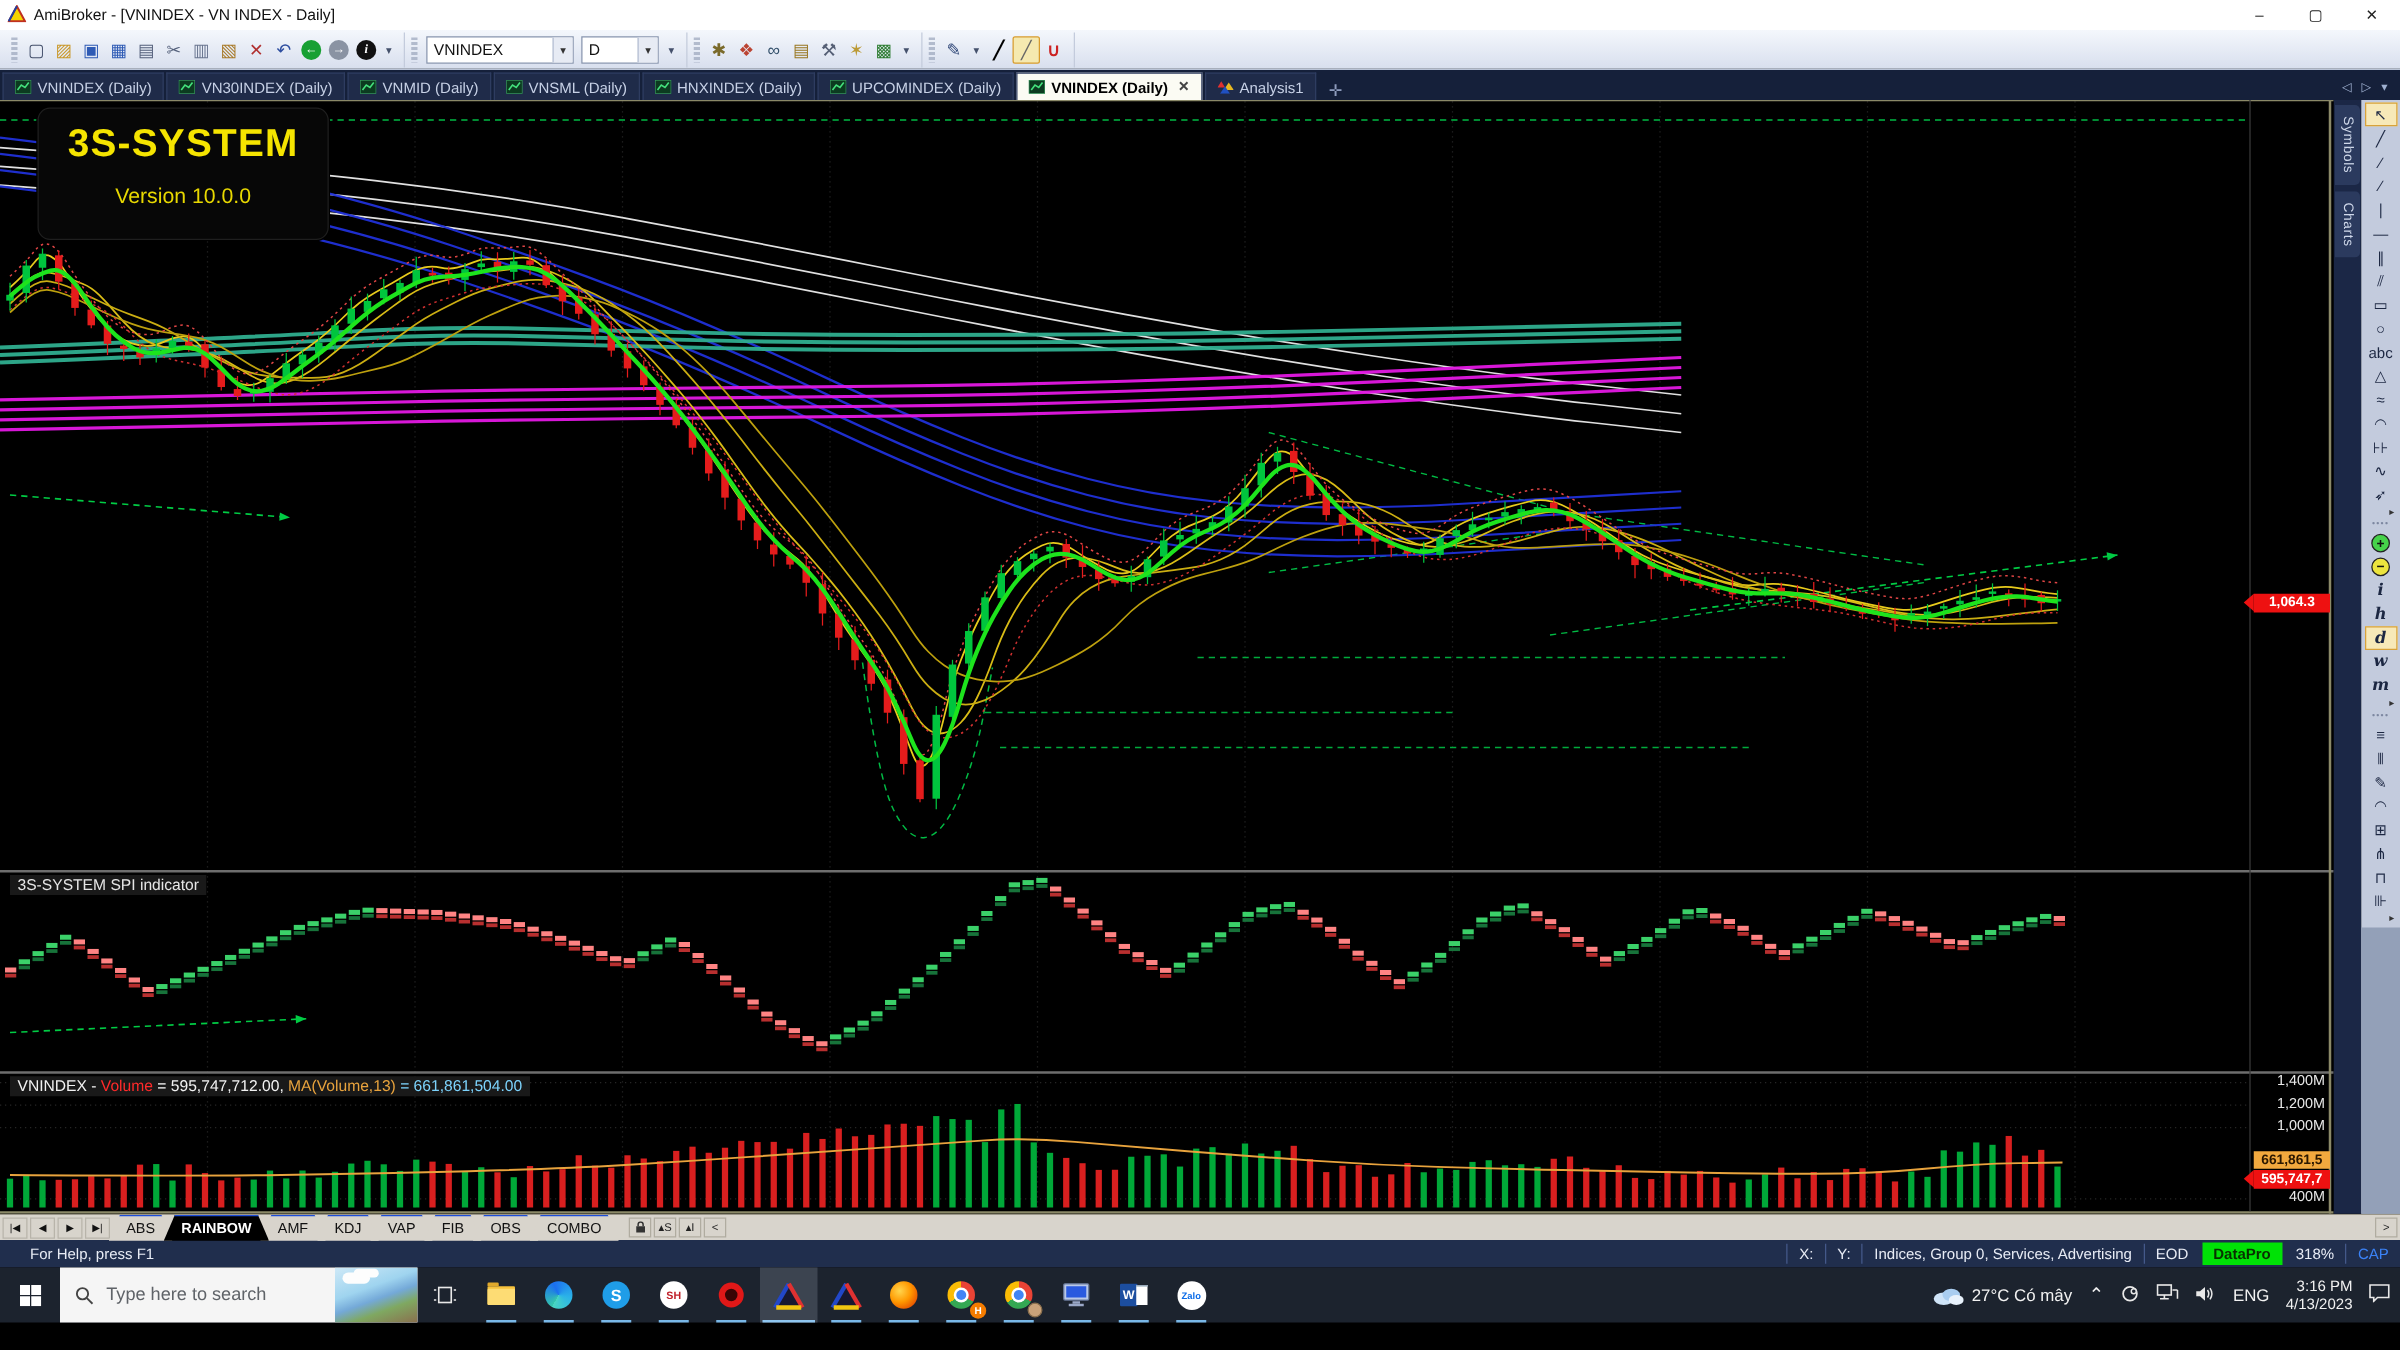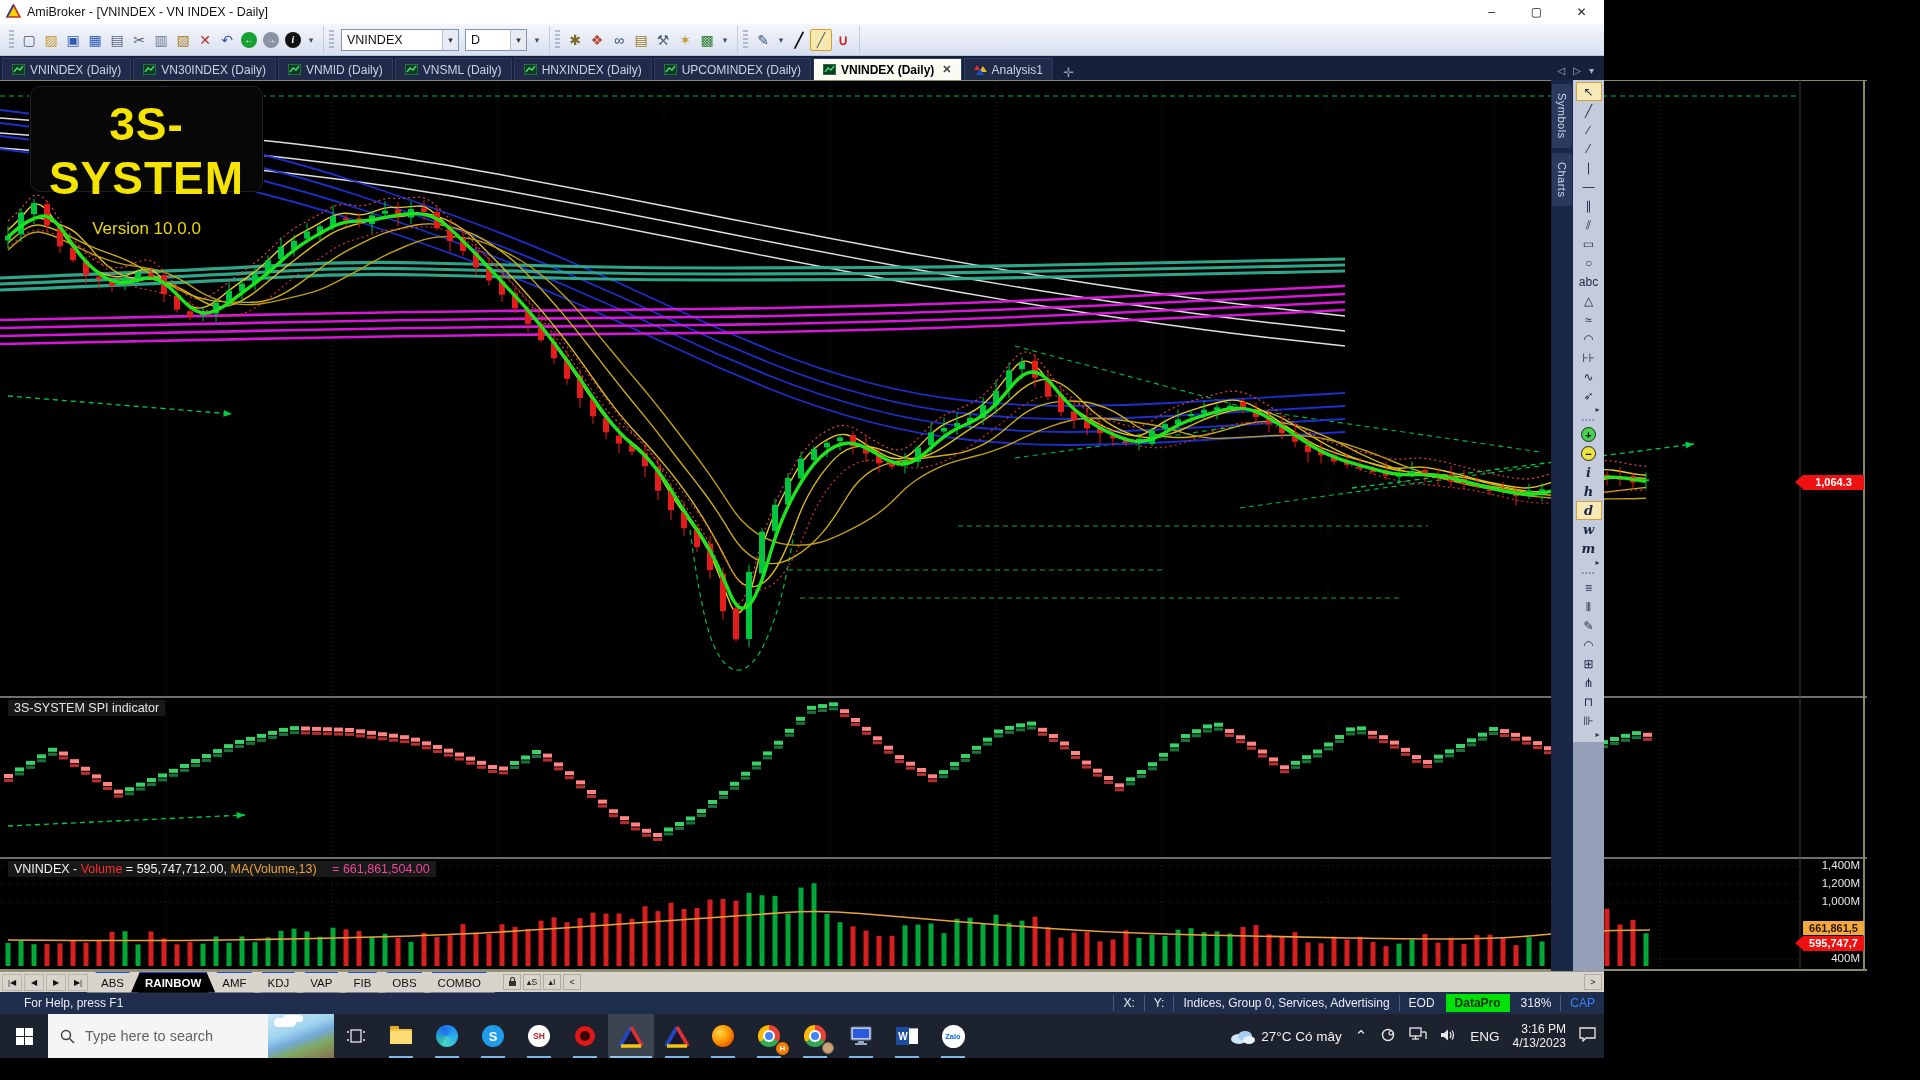--- a/index.html
+++ b/index.html
@@ -1,18 +1,18 @@
 <!DOCTYPE html>
 <html><head>
 <meta charset="utf-8">
 <style>
   * { margin:0; padding:0; box-sizing:border-box; }
   html,body { width:1920px; height:1080px; overflow:hidden; background:#000;
     font-family:"Liberation Sans", sans-serif; }
-  .app { width:1604px; height:1080px; display:flex; flex-direction:column; }
+  .app { width:1920px; height:1080px; display:flex; flex-direction:column; }
 
   
   .titlebar { height:24px; background:#ffffff; display:flex; align-items:center; color:#111; font-size:12.5px; }
   .titlebar .appicon { margin:0 6px 0 6px; }
   .titlebar .wbtns { margin-left:auto; display:flex; }
   .titlebar .wbtn { width:45px; height:24px; display:flex; align-items:center; justify-content:center; font-size:12px; color:#222; }
 
   
   .menubar { height:22px; background:#edf1f8; border-bottom:1px solid #c9d2e4; display:flex; align-items:center; font-size:13px; color:#1a1a1a; padding-left:10px; }
   .menubar .mitem { padding:0 9px; height:22px; line-height:22px; }
@@ -40,21 +40,21 @@
   .tab.active .close { display:inline; }
   .tabicon-chart, .tabicon-an { display:inline-block; }
   .tab:not(.analysis) .tabicon-an { display:none; }
   .newtab { color:#8e9cbd; font-size:13px; margin-left:6px; padding:0 4px; }
   .tabscroll { margin-left:auto; display:flex; gap:8px; padding:0 10px 4px 0; color:#9fb0d0; font-size:10px; }
 
   
   .workspace { height:891px; position:relative; background:#000; }
   #chart-canvas { position:absolute; left:0; top:0; }
   .logo { position:absolute; left:30px; top:6px; width:233px; height:106px; background:#070707; border:1px solid #1f1f1f; border-radius:10px; text-align:center; z-index:5; box-shadow:0 0 0 1px #000; }
-  .logo .l1 { color:#f5e400; font-size:46px; font-weight:bold; margin-top:10px; letter-spacing:1px; }
+  .logo .l1 { color:#f5e400; font-size:31px; font-weight:bold; margin-top:10px; letter-spacing:1px; }
   .logo .l2 { color:#e8d800; font-size:17px; margin-top:14px; }
   .pane-title { position:absolute; left:8px; color:#e6e6e6; font-size:12.5px; background:#191919; padding:1px 6px; z-index:4; }
   .vol-title { position:absolute; left:8px; font-size:12.5px; background:#191919; padding:1px 6px; z-index:4; white-space:nowrap; }
   .axis-label { position:absolute; left:1798px; width:62px; text-align:right; color:#e8e8e8; font-size:11.5px; z-index:4; }
   .tag { position:absolute; left:1803px; width:61px; font-size:11px; font-weight:bold; text-align:center; z-index:5; line-height:15px; }
   .tag.redtag { background:#ee1111; color:#fff; }
   .tag.redtag::before { content:""; position:absolute; left:-8px; top:0; border-top:7.5px solid transparent; border-bottom:7.5px solid transparent; border-right:8px solid #ee1111; }
   .tag.orangetag { background:#f2a93e; color:#2b1800; }
 
   
@@ -1058,21 +1058,21 @@
 
     <div class="logo">
       <div class="l1">3S-SYSTEM</div>
       <div class="l2">Version 10.0.0</div>
     </div>
 
     <div class="pane-title" style="top:620px">3S-SYSTEM SPI indicator</div>
 
     <div class="vol-title" style="top:781px">
       
-    <span style="color: rgb(242, 242, 242);">VNINDEX - </span><span style="color: rgb(255, 42, 42);">Volume</span><span style="color: rgb(242, 242, 242);"> = 595,747,712.00, </span><span style="color: rgb(232, 163, 61);">MA(Volume,13)</span><span style="color: #ec4899; margin-left: 12px;"> = 661,861,504.00</span></div>
+    <span style="color: rgb(242, 242, 242);">VNINDEX - </span><span style="color: rgb(255, 42, 42);">Volume</span><span style="color: rgb(242, 242, 242);"> = 595,747,712.00, </span><span style="color: rgb(232, 163, 61);">MA(Volume,13)</span><span style="color: #7dd3fc;"> = 661,861,504.00</span></div>
 
     <span>
       <div class="axis-label" style="top: 779px;">1,400M</div>
     
       <div class="axis-label" style="top: 797px;">1,200M</div>
     
       <div class="axis-label" style="top: 815px;">1,000M</div>
     
       <div class="axis-label" style="top: 872px;">400M</div>
     </span>

